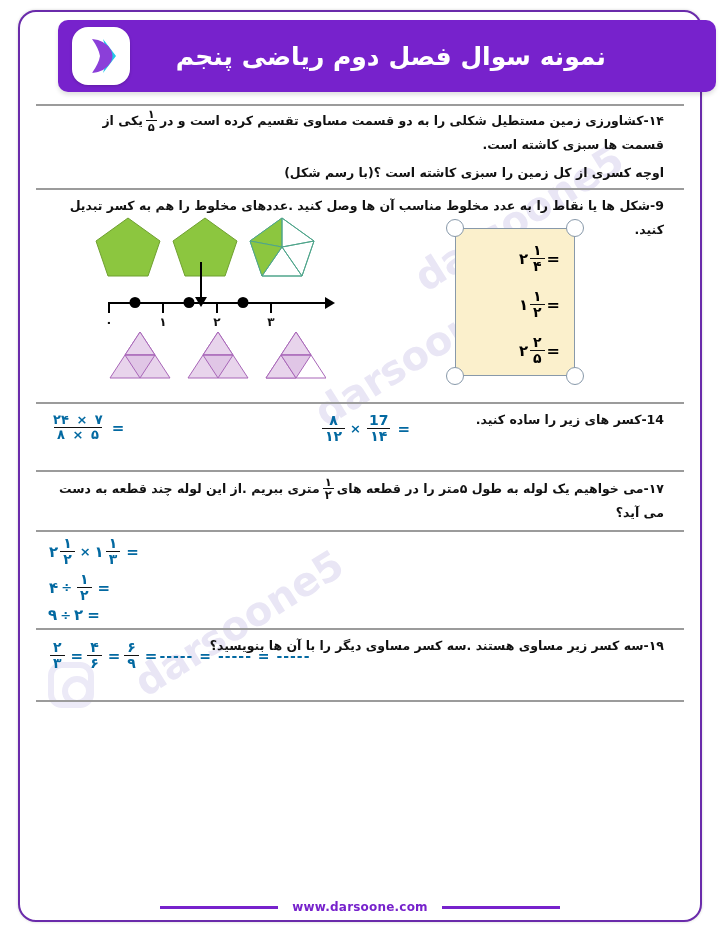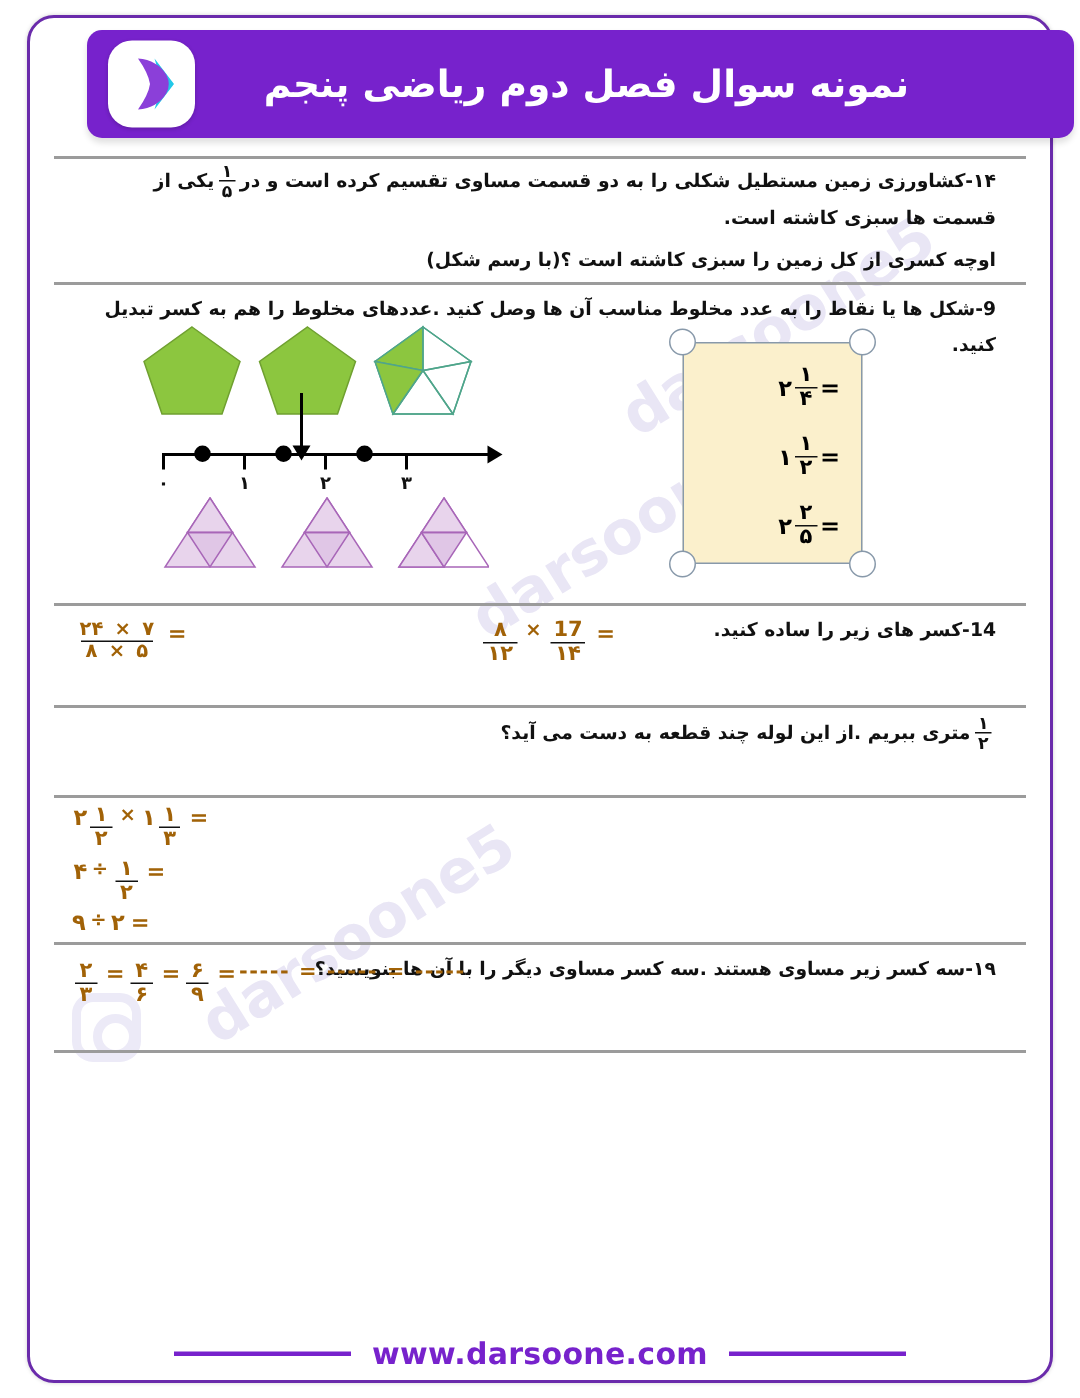--- a/index.html
+++ b/index.html
@@ -109,23 +109,24 @@
     line-height: 1.05;
   }
   .ifrac .num { display: block; padding: 0 2px; }
   .ifrac .den { display: block; padding: 0 2px; border-top: 1.6px solid #111; }
 
   
   .expr {
     position: absolute;
     direction: ltr;
     display: flex;
+    align-items: center;
     font-size: 15px;
     font-weight: bold;
-    color: #a16207;
+    color: #0369a1;
     white-space: nowrap;
   }
   .expr .op { margin: 0 3px; font-size: 13px; }
   .expr .eq { margin-right: 2px; margin-left: 4px; }
   .frac {
     display: inline-flex;
     flex-direction: column;
     align-items: center;
     margin: 0 2px;
     line-height: 1.08;
@@ -214,21 +215,21 @@
     bottom: 18px;
     display: flex;
     align-items: center;
     justify-content: center;
     gap: 14px;
     direction: ltr;
   }
   .footer .rule { width: 118px; height: 3px; background: #7722cc; }
   .footer .url {
     color: #7722cc;
-    font-size: 20px;
+    font-size: 12px;
     font-weight: bold;
     letter-spacing: .2px;
   }
   .dashes { letter-spacing: 1px; font-weight: bold; font-size: 14px; }
 </style>
 </head>
 <body>
 
 <div class="page">
   <div class="sheet-border"></div>
@@ -373,21 +374,21 @@
     <span class="op">×</span>
     <span class="frac">
       <span class="num">17</span>
       <span class="den">۱۴</span>
     </span>
     <span class="eq">=</span>
   </div>
 
   <div class="divider" style="top:470px;"></div>
   <div class="qtext" style="right:56px; top:476px; width:610px;">
-    <span class="ifrac"><span class="num">۱</span><span class="den">۲</span></span><span>متری ببریم .از این لوله چند قطعه به دست می آید؟</span>
+    <span>۱۷-می خواهیم یک لوله به طول ۵متر را در قطعه های</span><span class="ifrac"><span class="num">۱</span><span class="den">۲</span></span><span>متری ببریم .از این لوله چند قطعه به دست می آید؟</span>
   </div>
 
   <div class="divider" style="top:530px;"></div>
 
   <div class="expr" style="left:48px; top:536px;">
     <span class="whole">۲</span>
     <span class="frac">
       <span class="num">۱</span>
       <span class="den">۲</span>
     </span>

